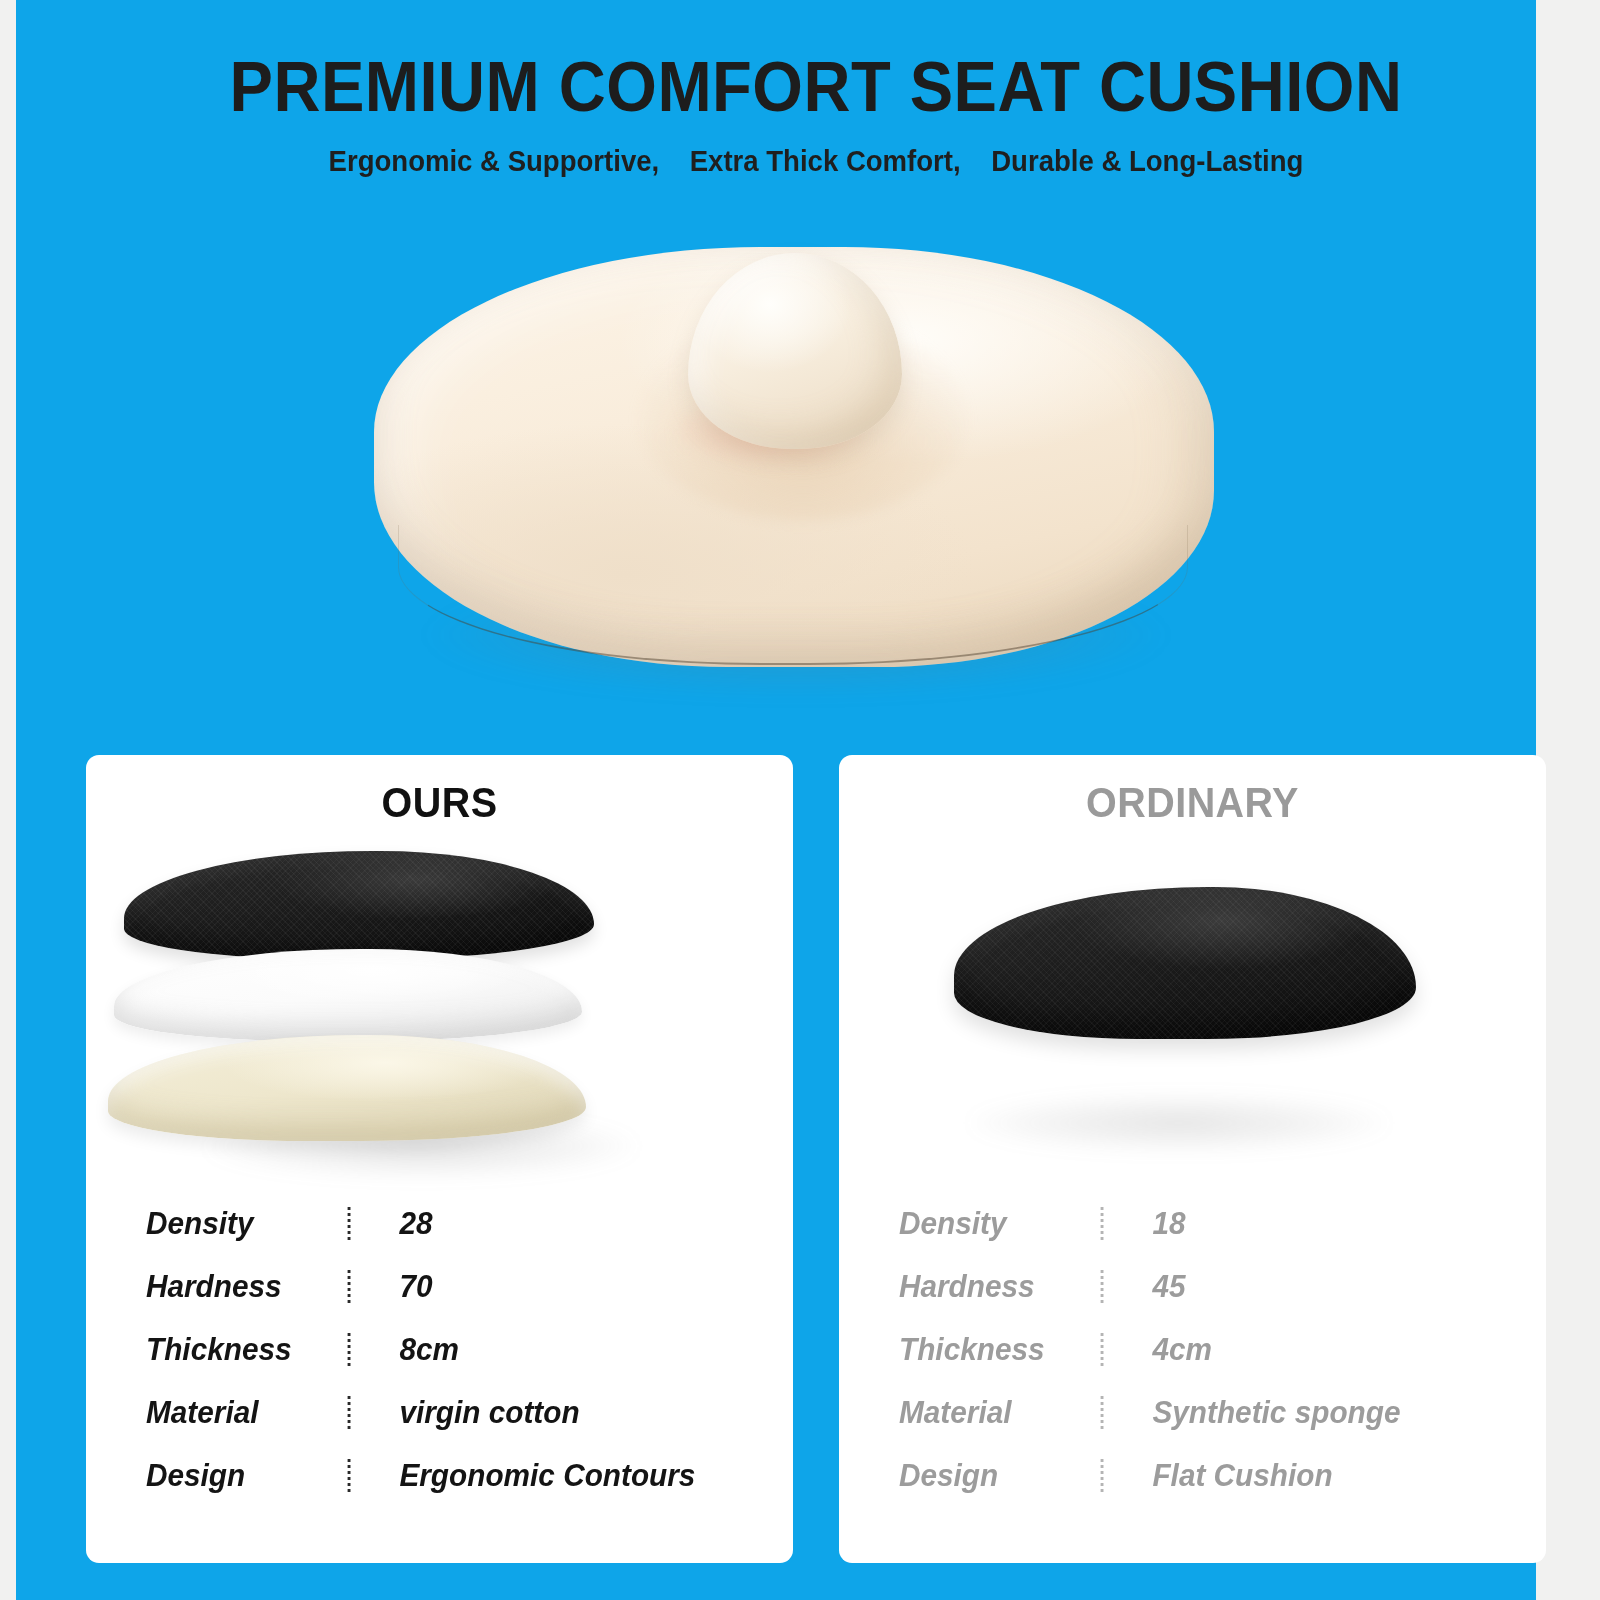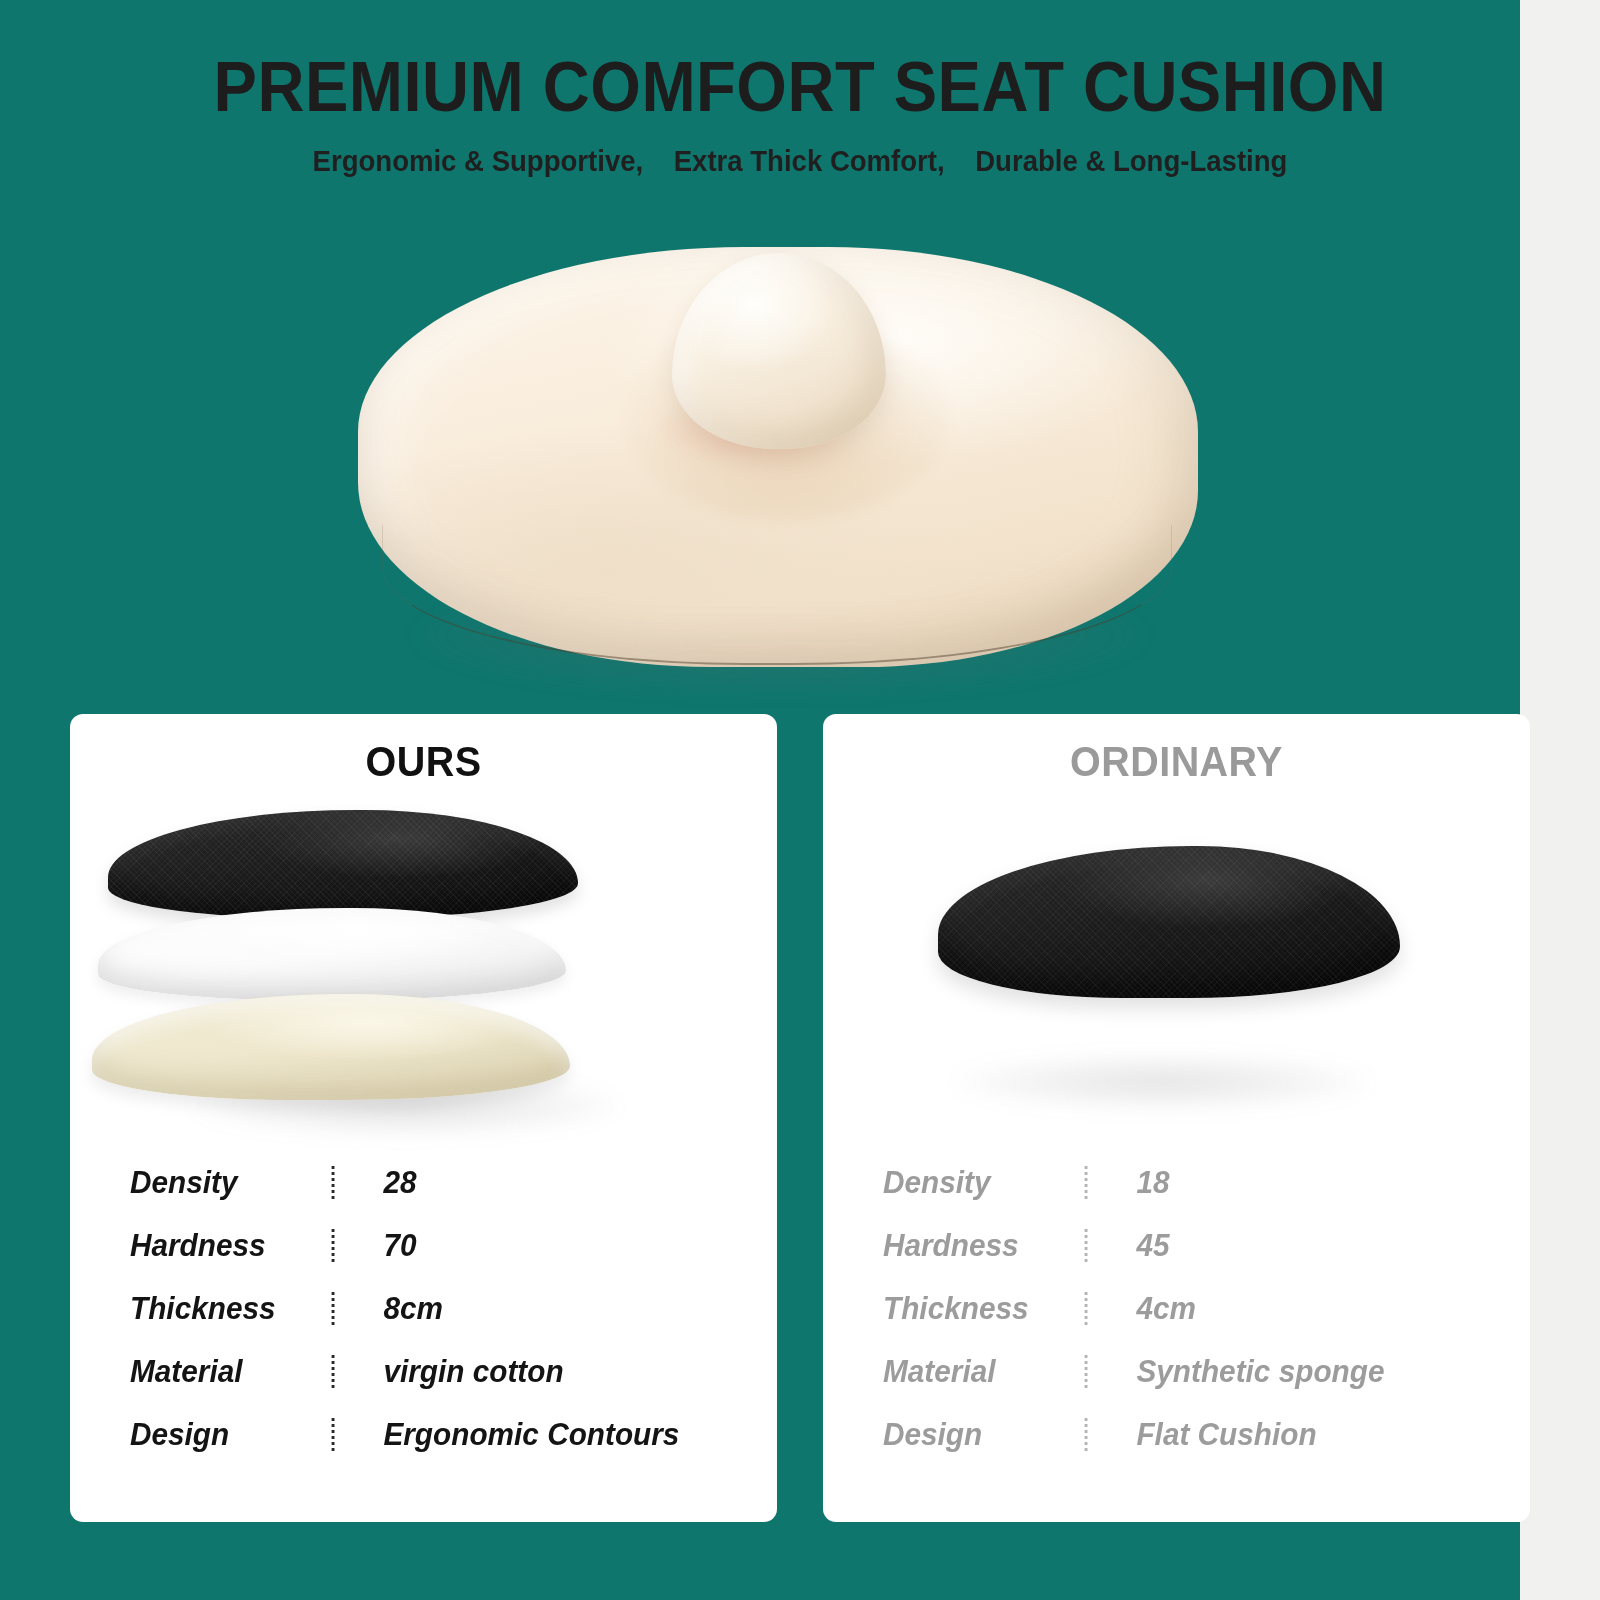--- a/index.html
+++ b/index.html
@@ -9,21 +9,22 @@
     height: 1600px;
     background: #f1f1f0;
     font-family: "Liberation Sans", sans-serif;
     overflow: hidden;
   }
 
   #page {
     position: relative;
     width: 1520px;
     height: 1600px;
-    background: #0f766e;
+    background: #0ea5e9;
+    margin-left: 16px;
   }
 
   
   .header {
     position: absolute;
     top: 48px;
     left: 0;
     width: 1600px;
     text-align: center;
   }
@@ -150,21 +151,21 @@
     box-shadow:
       inset -16px -14px 34px rgba(190,166,134,0.30),
       inset 12px 10px 28px rgba(255,255,255,0.60),
       0 10px 22px rgba(160,138,110,0.18);
   }
 
   
   .cards {
     position: absolute;
     left: 70px;
-    top: 714px;
+    top: 755px;
     width: 1460px;
     height: 808px;
     display: flex;
     gap: 46px;
   }
 
   .card {
     position: relative;
     flex: 1 1 0;
     background: #ffffff;

